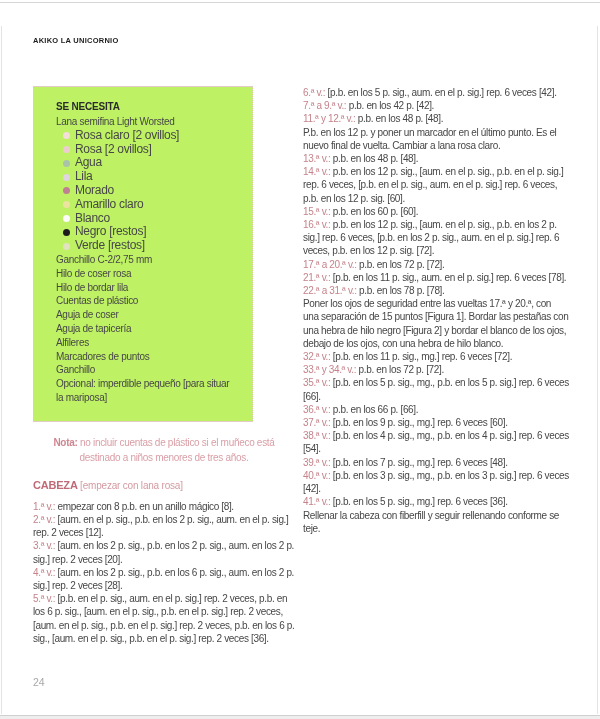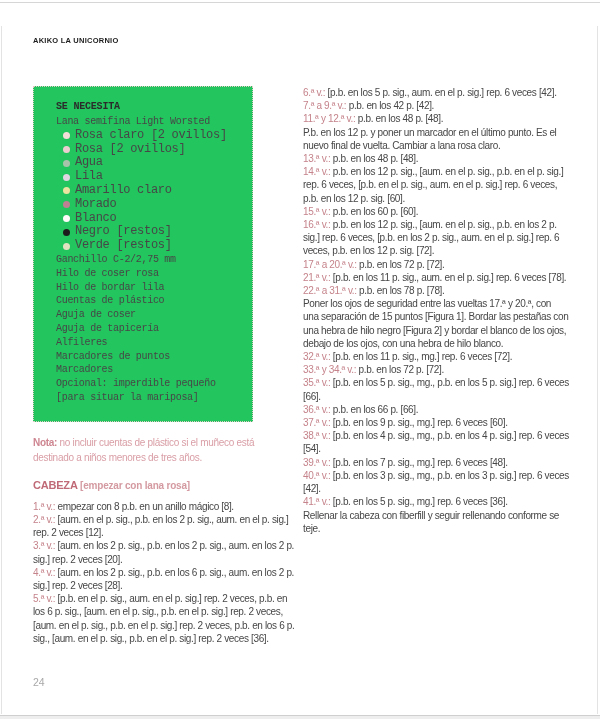--- a/index.html
+++ b/index.html
@@ -10,36 +10,36 @@
   .frame-right{position:absolute;right:2px;top:26px;bottom:5px;width:1px;background:#e3e3e3;}
   .frame-bottom{position:absolute;bottom:3px;left:0;right:0;height:1px;background:#cfcfcf;}
   .frame-bottom2{position:absolute;bottom:0;left:0;right:0;height:3px;background:#efeeee;}
 
   .header{position:absolute;left:33px;top:36px;font-size:7.5px;font-weight:bold;
           letter-spacing:.25px;color:#1c1c1c;}
 
   .col-left{position:absolute;left:33px;top:86px;width:262px;}
   .col-right{position:absolute;left:303px;top:86px;width:266px;}
 
-  .needs-box{box-sizing:border-box;width:220px;background:#22c55e;border:1px dotted #e2cbc5;
-             padding:14px 14px 16px 22px;font-family:Liberation Mono, monospace;}
+  .needs-box{box-sizing:border-box;width:220px;background:#bef264;border:1px dotted #e2cbc5;
+             padding:14px 14px 16px 22px;}
   .needs-title{font-size:10px;font-weight:bold;color:#2b2b2b;letter-spacing:-.2px;
                margin-bottom:3px;}
   .needs-sub{font-size:10px;letter-spacing:-.3px;line-height:13.8px;}
   ul.mat{list-style:none;margin:0;padding:0;}
   .yarn-item{font-size:12px;letter-spacing:-.3px;line-height:13.8px;padding-left:7px;
              display:flex;align-items:center;}
   .dot{display:inline-block;width:7px;height:7px;border-radius:50%;margin-right:5px;flex:none;}
   .tool-item{font-size:10px;letter-spacing:-.3px;line-height:13.8px;}
 
-  .nota{margin:13px 0 0 0;font-size:10px;letter-spacing:-.3px;line-height:15px;color:#d99ea6;}
+  .nota{margin:13px 0 0 0;font-size:10px;letter-spacing:-.3px;line-height:15px;color:#d99ea6;text-align:center;}
   .nota b{color:#ce8691;font-weight:bold;}
 
   .cabeza{margin:14px 0 9px 0;font-size:11px;font-weight:bold;color:#bf6a76;letter-spacing:-.2px;}
-  .cabeza .sub{font-weight:bold;color:#d49aa1;font-size:10px;}
+  .cabeza .sub{font-weight:normal;color:#d49aa1;font-size:10px;}
 
   .instr p{margin:0;font-size:10px;letter-spacing:-.35px;line-height:13.2px;color:#474747;}
   .rn{color:#c5838b;margin-top:39px;}
 
   .pagenum{position:absolute;left:33px;top:676px;font-size:10.5px;color:#a8a8a8;}
 </style>
 </head>
 <body>
 
 <div class="photo">
@@ -66,26 +66,26 @@
           </li>
           <li class="yarn-item">
             <span class="dot" style="background: rgb(169, 195, 171);"></span>
             <span>Agua</span>
           </li>
           <li class="yarn-item">
             <span class="dot" style="background: rgb(224, 213, 225);"></span>
             <span>Lila</span>
           </li>
           <li class="yarn-item">
+            <span class="dot" style="background: rgb(192, 127, 146);"></span>
+            <span>Morado</span>
+          </li>
+          <li class="yarn-item">
             <span class="dot" style="background: rgb(236, 227, 160);"></span>
             <span>Amarillo claro</span>
-          </li>
-          <li class="yarn-item">
-            <span class="dot" style="background: rgb(192, 127, 146);"></span>
-            <span>Morado</span>
           </li>
           <li class="yarn-item">
             <span class="dot" style="background: rgb(253, 252, 251);"></span>
             <span>Blanco</span>
           </li>
           <li class="yarn-item">
             <span class="dot" style="background: rgb(28, 28, 28);"></span>
             <span>Negro [restos]</span>
           </li>
           <li class="yarn-item">
@@ -95,21 +95,21 @@
         </ul>
       <ul class="mat">
           <li class="tool-item">Ganchillo C-2/2,75 mm</li>
           <li class="tool-item">Hilo de coser rosa</li>
           <li class="tool-item">Hilo de bordar lila</li>
           <li class="tool-item">Cuentas de plástico</li>
           <li class="tool-item">Aguja de coser</li>
           <li class="tool-item">Aguja de tapicería</li>
           <li class="tool-item">Alfileres</li>
           <li class="tool-item">Marcadores de puntos</li>
-          <li class="tool-item">Marcadores</li>
+          <li class="tool-item">Ganchillo</li>
           <li class="tool-item">Opcional: imperdible pequeño [para situar la mariposa]</li>
         </ul>
     </div>
 
     <p class="nota"><b>Nota:</b><span> no incluir cuentas de plástico si el muñeco está destinado a niños menores de tres años.</span></p>
 
     <h3 class="cabeza"><span>CABEZA</span> <span class="sub">[empezar con lana rosa]</span></h3>
 
     <div class="instr">
         <p><span class="rn">1.ª v.:</span> empezar con 8 p.b. en un anillo mágico [8].</p>

